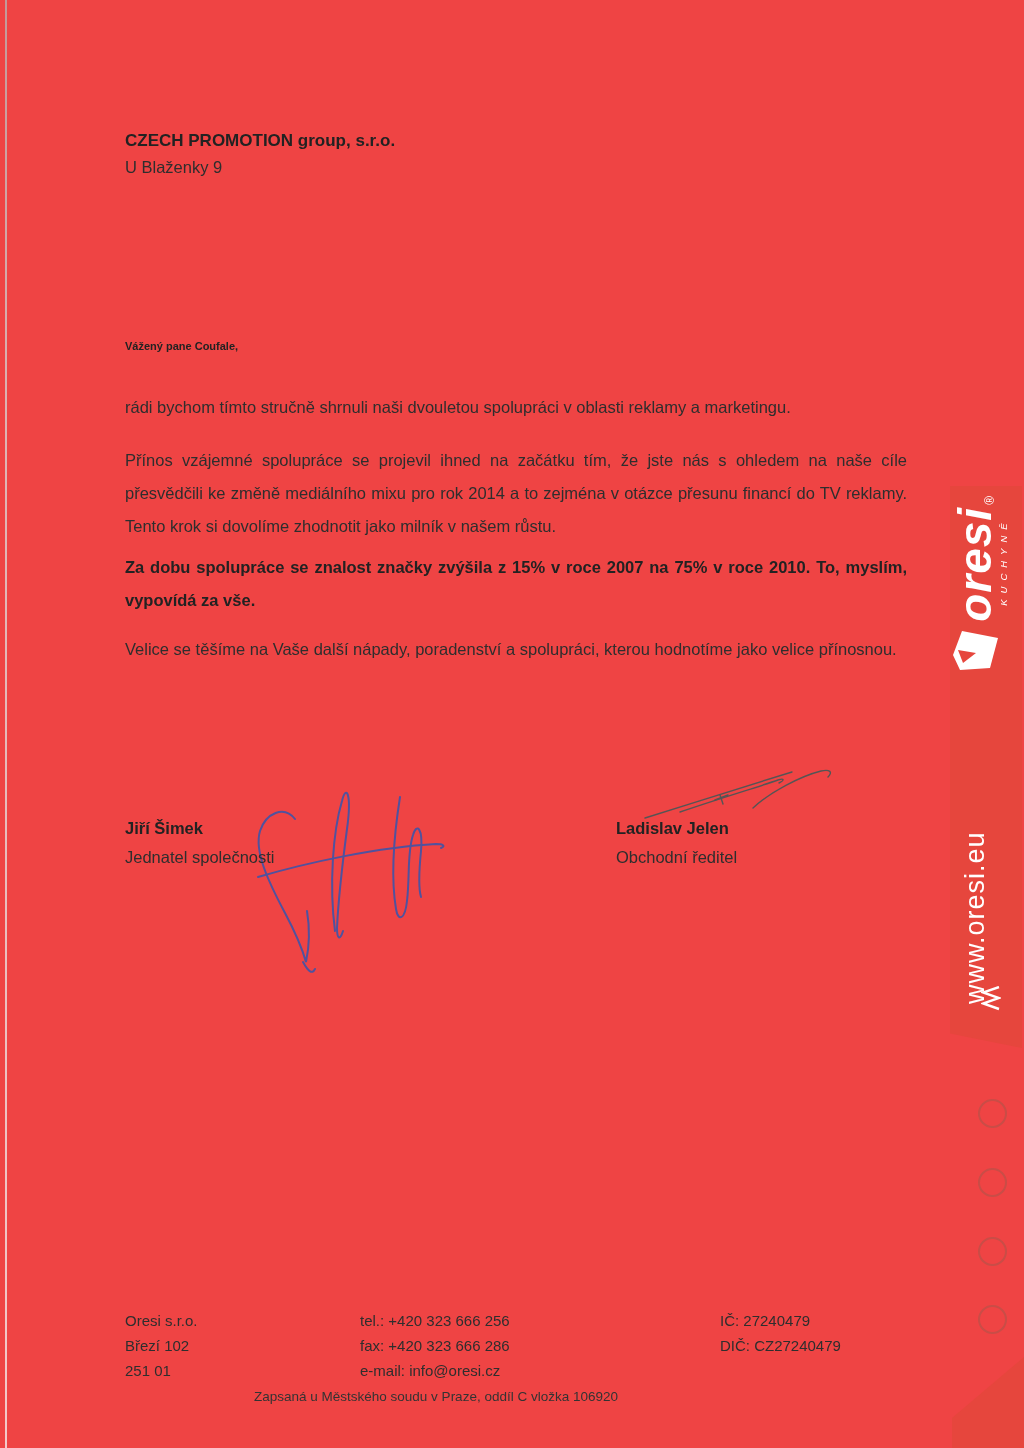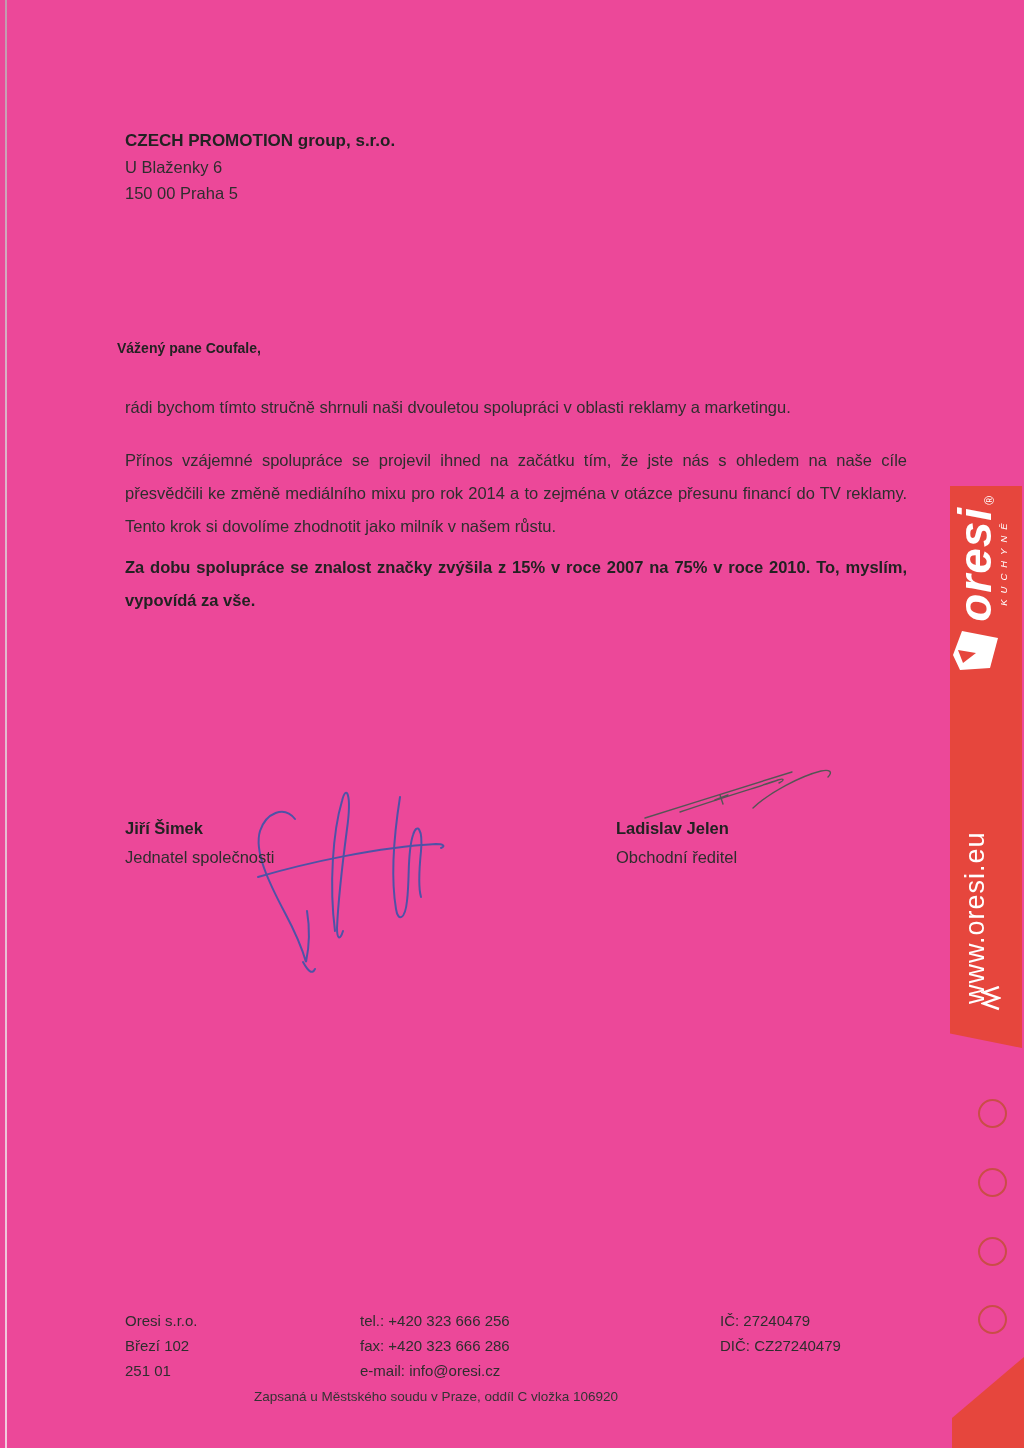--- a/index.html
+++ b/index.html
@@ -1,29 +1,29 @@
 <!DOCTYPE html>
 <html><head>
 <meta charset="utf-8">
 <style>
   html,body{margin:0;padding:0;background:#ffffff;}
   .page{
     position:relative;width:1024px;height:1448px;overflow:hidden;
-    background:#ec4899;
+    background:#ef4444;
     font-family:"Liberation Sans",sans-serif;
     color:#2e2e2e;
   }
   .scan-edge{position:absolute;left:5px;top:0;width:2px;height:100%;
     background:linear-gradient(#b5b5b5,#d8d8d8 30%,#ececec 75%,#f5f5f5);opacity:.75;}
   .bold{font-weight:bold;color:#222;}
   .abs{position:absolute;}
   
   .recipient{left:125px;top:128px;font-size:16.5px;line-height:26px;}
   .recipient .company{font-size:17px;}
-  .salutation{left:117px;top:340px;font-size:14px;}
+  .salutation{left:125px;top:340px;font-size:11px;}
   .para{left:125px;width:782px;margin:0;font-size:16.5px;line-height:33px;}
   .just{text-align:justify;}
   .p1{top:391px;}
   .p2{top:444px;}
   .p3{top:551px;}
   .p4{top:633px;}
   .sig{font-size:16.5px;line-height:29px;}
   .sig-left{left:125px;top:814px;}
   .sig-right{left:616px;top:814px;}
   
@@ -53,28 +53,28 @@
 </style>
 </head>
 <body>
 
 <div class="page">
 
   <div class="scan-edge"></div>
 
   <div class="abs recipient">
     <div class="company bold">CZECH PROMOTION group, s.r.o.</div>
-    <div>U Blaženky 6</div>
-    <div>150 00  Praha 5</div>
+    <div>U Blaženky 9</div>
   </div>
 
   <div class="abs salutation bold">Vážený pane Coufale,</div>
   <p class="abs para p1">rádi bychom tímto stručně shrnuli naši dvouletou spolupráci v oblasti reklamy a marketingu.</p>
   <p class="abs para p2 just">Přínos vzájemné spolupráce se projevil ihned na začátku tím, že jste nás s ohledem na naše cíle přesvědčili ke změně mediálního mixu pro rok 2014 a to zejména v otázce přesunu financí do TV reklamy. Tento krok si dovolíme zhodnotit jako milník v našem růstu.</p>
   <p class="abs para p3 just bold">Za dobu spolupráce se znalost značky zvýšila z 15% v roce 2007 na 75% v roce 2010. To, myslím, vypovídá za vše.</p>
+  <p class="abs para p4 just">Velice se těšíme na Vaše další nápady, poradenství a spolupráci, kterou hodnotíme jako velice přínosnou.</p>
 
   <svg class="abs" style="left:240px;top:773px;" width="215" height="208" viewBox="0 0 215 208">
     <g fill="none" stroke="#3f54a8" stroke-width="2" stroke-linecap="round" opacity="0.9">
       <path d="M55,46 C44,32 26,40 20,58 C14,78 28,108 45,140 C53,155 62,175 66,189 C69,175 70,156 67,138"></path>
       <path d="M95,158 C89,112 93,58 102,28 C106,11 112,20 107,56 C102,94 98,132 97,155 C97,166 100,168 103,158"></path>
       <path d="M18,104 C66,90 138,74 196,71 C203,71 206,73 201,75"></path>
       <path d="M160,24 C154,62 151,106 156,136 C158,149 165,147 167,128 C170,103 167,80 173,62 C177,49 183,56 181,78 C179,98 178,114 181,124"></path>
       <path d="M63,189 C68,198 72,202 75,196"></path>
     </g>
   </svg>

